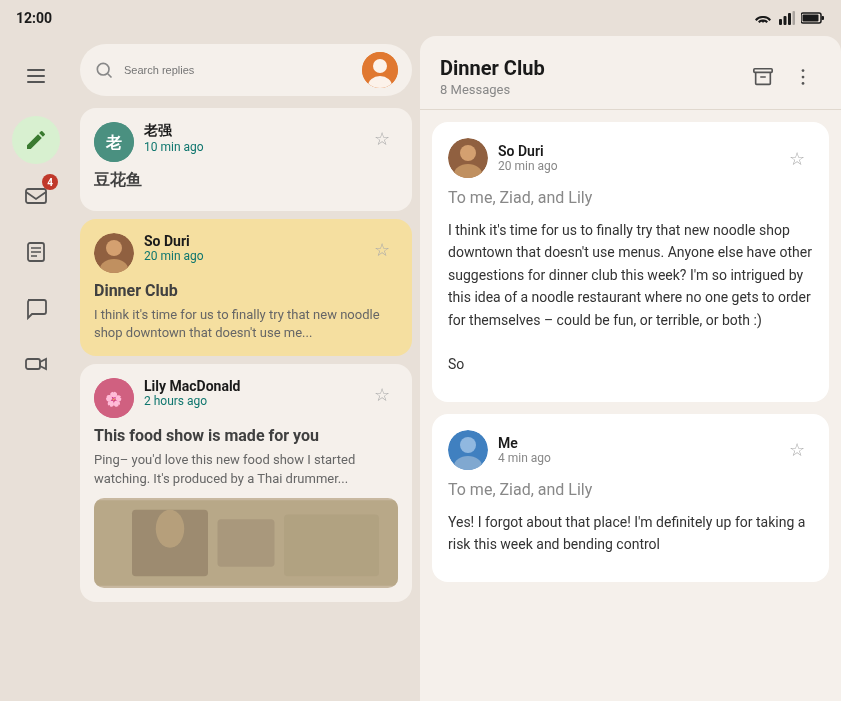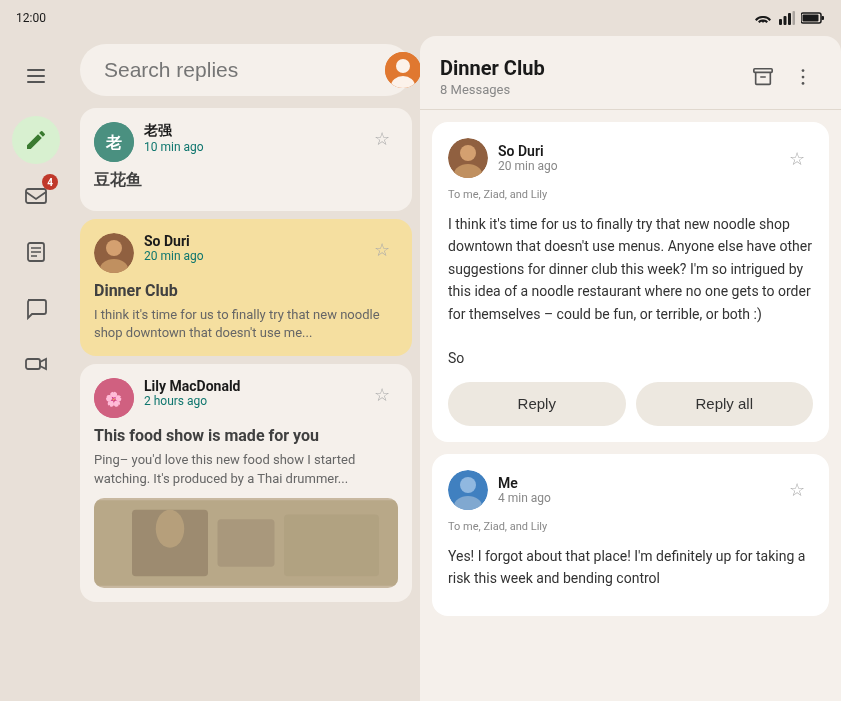--- a/index.html
+++ b/index.html
@@ -17,22 +17,22 @@
       position: absolute;
       top: 0; left: 0; right: 0;
       height: 36px;
       display: flex;
       align-items: center;
       justify-content: space-between;
       padding: 0 16px;
       z-index: 100;
     }
     .status-time {
-      font-size: 12px;
-      font-weight: 400;
+      font-size: 14px;
+      font-weight: 700;
       color: #1a1a1a;
     }
     .status-icons {
       display: flex;
       align-items: center;
       gap: 6px;
     }
 
     
     .sidebar {
@@ -107,21 +107,21 @@
       height: 52px;
       display: flex;
       align-items: center;
       padding: 0 14px;
       gap: 10px;
       margin-bottom: 4px;
     }
     .search-bar input {
       border: none;
       background: transparent;
-      font-size: 21px;
+      font-size: 11px;
       color: #555;
       flex: 1;
       outline: none;
     }
     .avatar-small {
       width: 36px;
       height: 36px;
       border-radius: 50%;
       background: #e07830;
       overflow: hidden;
@@ -284,21 +284,21 @@
     .message-sender-name {
       font-size: 14px;
       font-weight: 600;
       color: #1a1a1a;
     }
     .message-time {
       font-size: 12px;
       color: #888;
     }
     .message-to {
-      font-size: 11px;
+      font-size: 16px;
       color: #888;
       margin-bottom: 12px;
     }
     .message-body {
       font-size: 14px;
       color: #333;
       line-height: 1.6;
       margin-bottom: 10px;
     }
     .message-actions {
@@ -518,24 +518,20 @@
         </div>
         <div class="message-sender-info">
           <div class="message-sender-name">So Duri</div>
           <div class="message-time">20 min ago</div>
         </div>
         <div class="star-btn">☆</div>
       </div>
       <div class="message-to">To me, Ziad, and Lily</div>
       <div class="message-body">I think it's time for us to finally try that new noodle shop downtown that doesn't use menus. Anyone else have other suggestions for dinner club this week? I'm so intrigued by this idea of a noodle restaurant where no one gets to order for themselves – could be fun, or terrible, or both :)
         <br><br>So</div>
-      <div class="message-actions">
-        <button class="reply-btn">Reply</button>
-        <button class="reply-btn">Reply all</button>
-      </div>
     </div>
 
     <div class="message-card">
       <div class="message-header">
         <div class="message-avatar">
           <svg width="40" height="40" viewBox="0 0 40 40">
             <circle cx="20" cy="20" r="20" fill="#4080c0"></circle>
             <circle cx="20" cy="15" r="8" fill="#90b8e0"></circle>
             <ellipse cx="20" cy="36" rx="14" ry="10" fill="#80a8d0"></ellipse>
           </svg>

